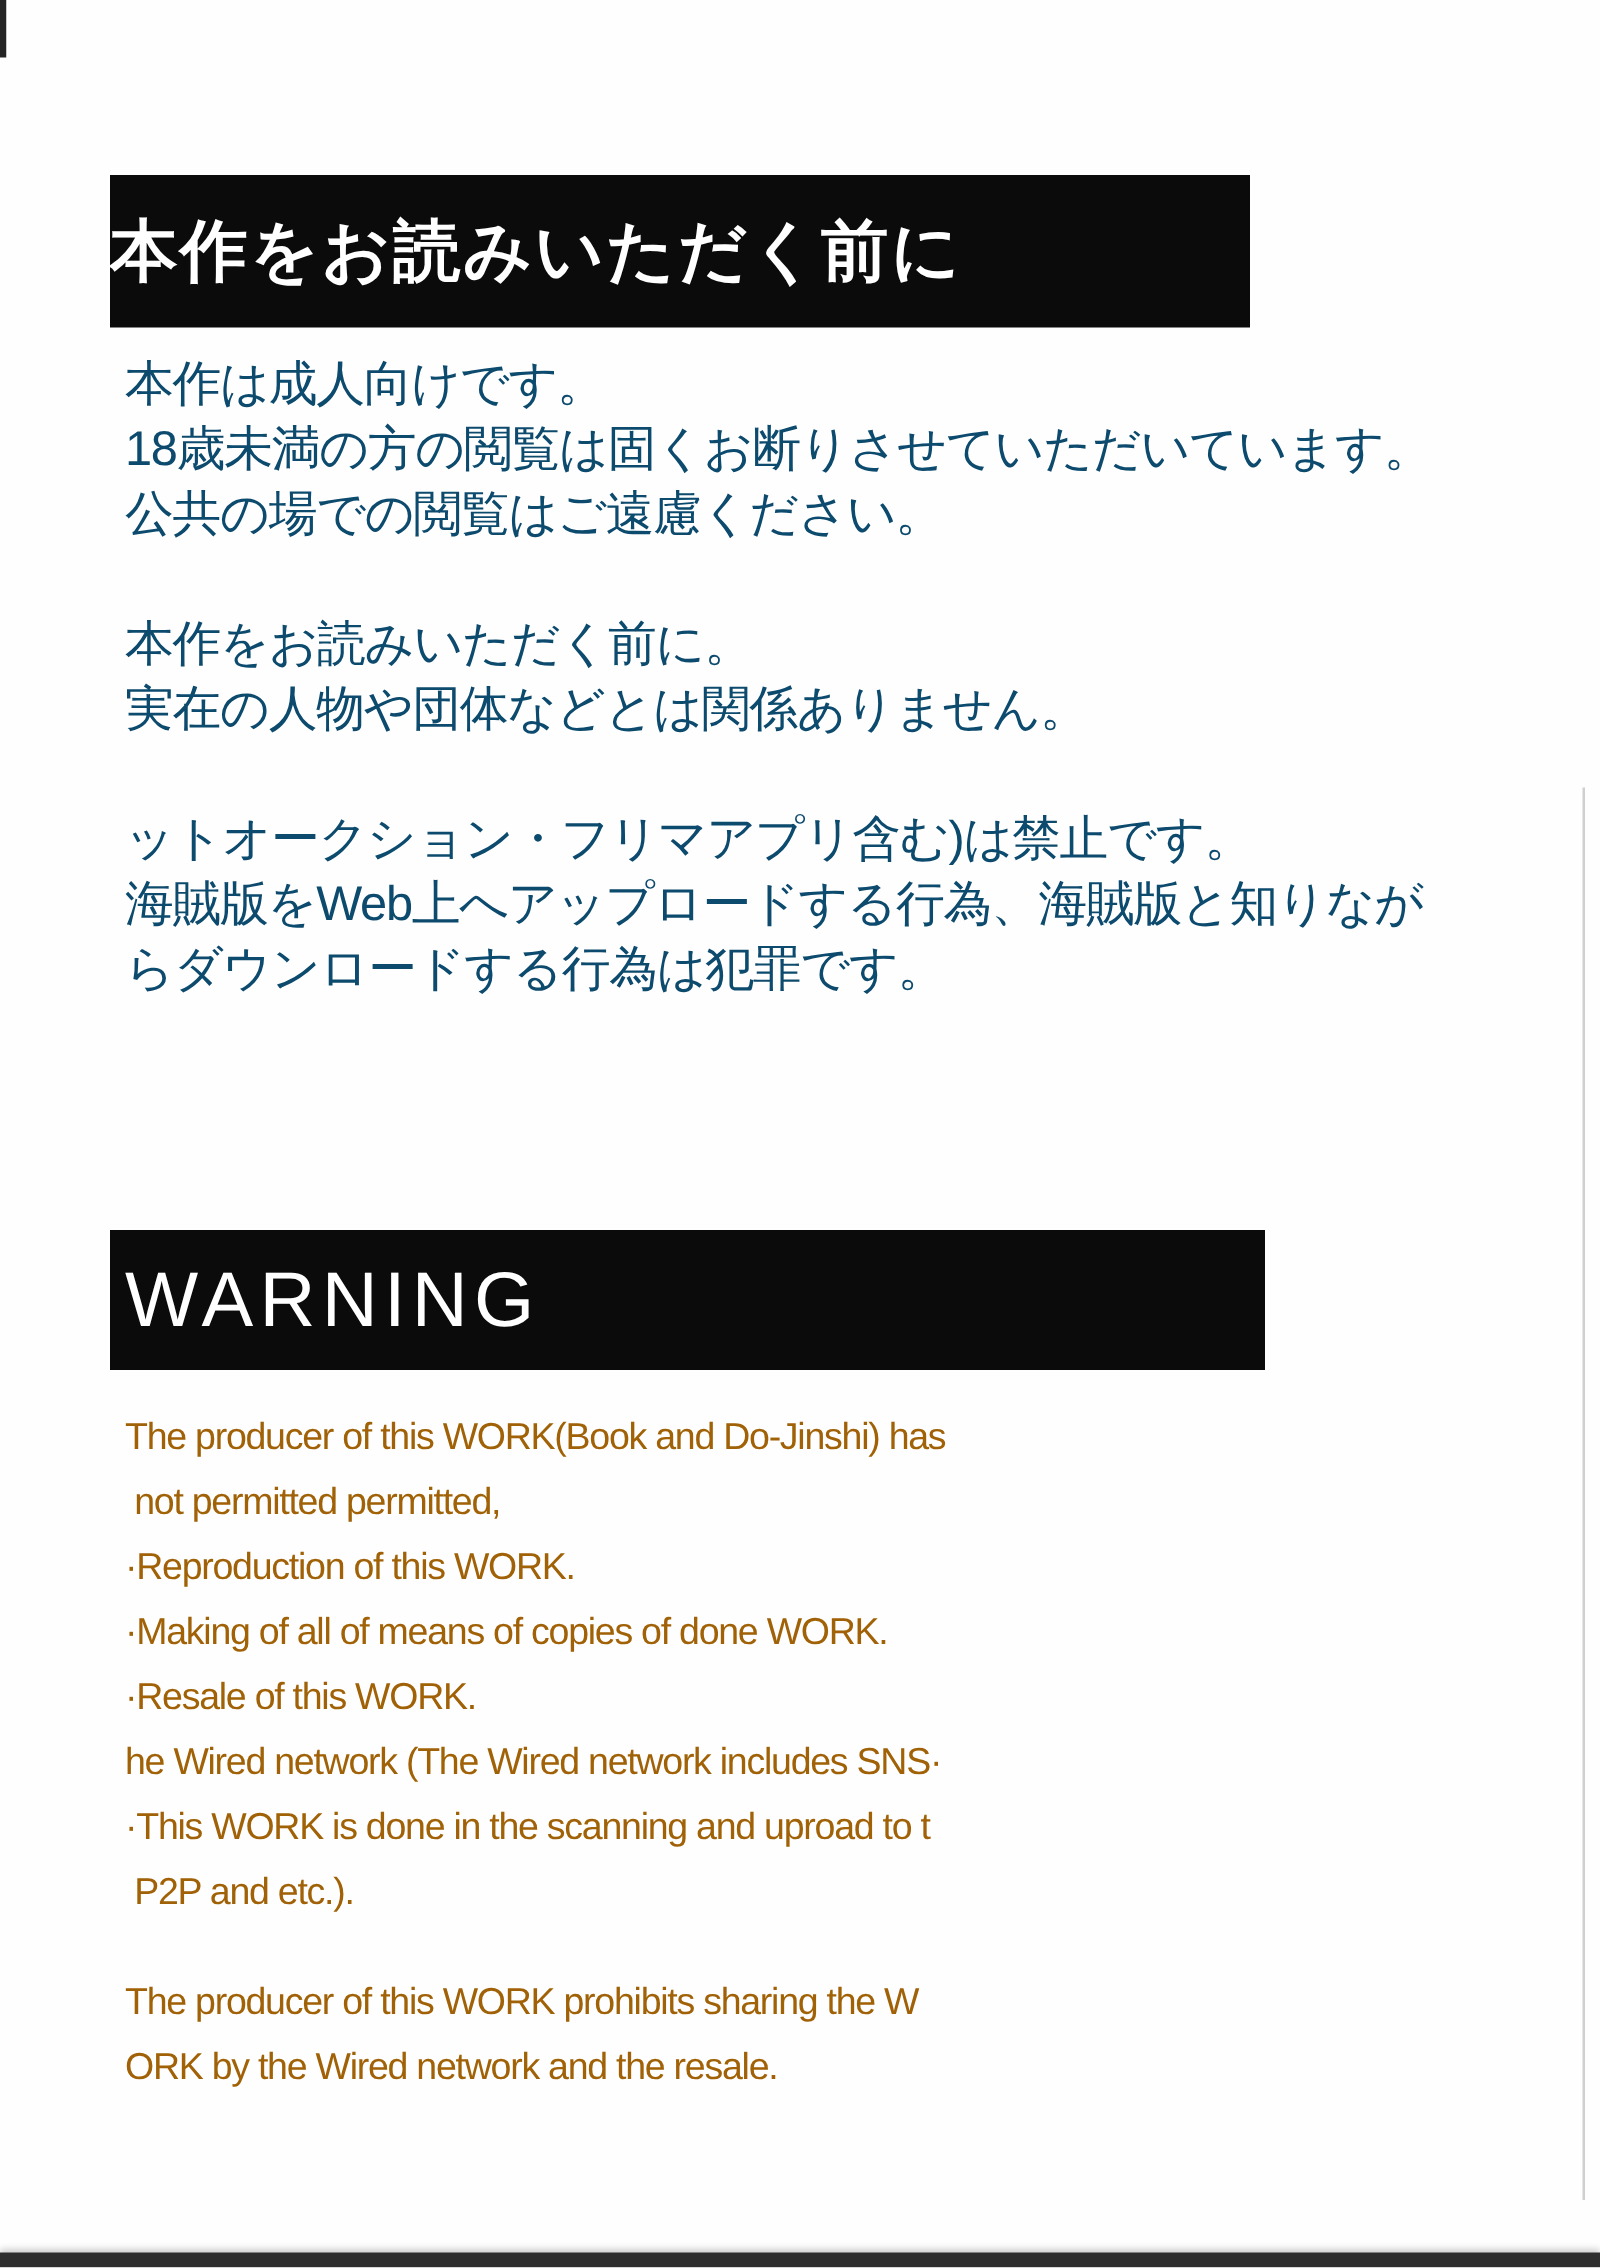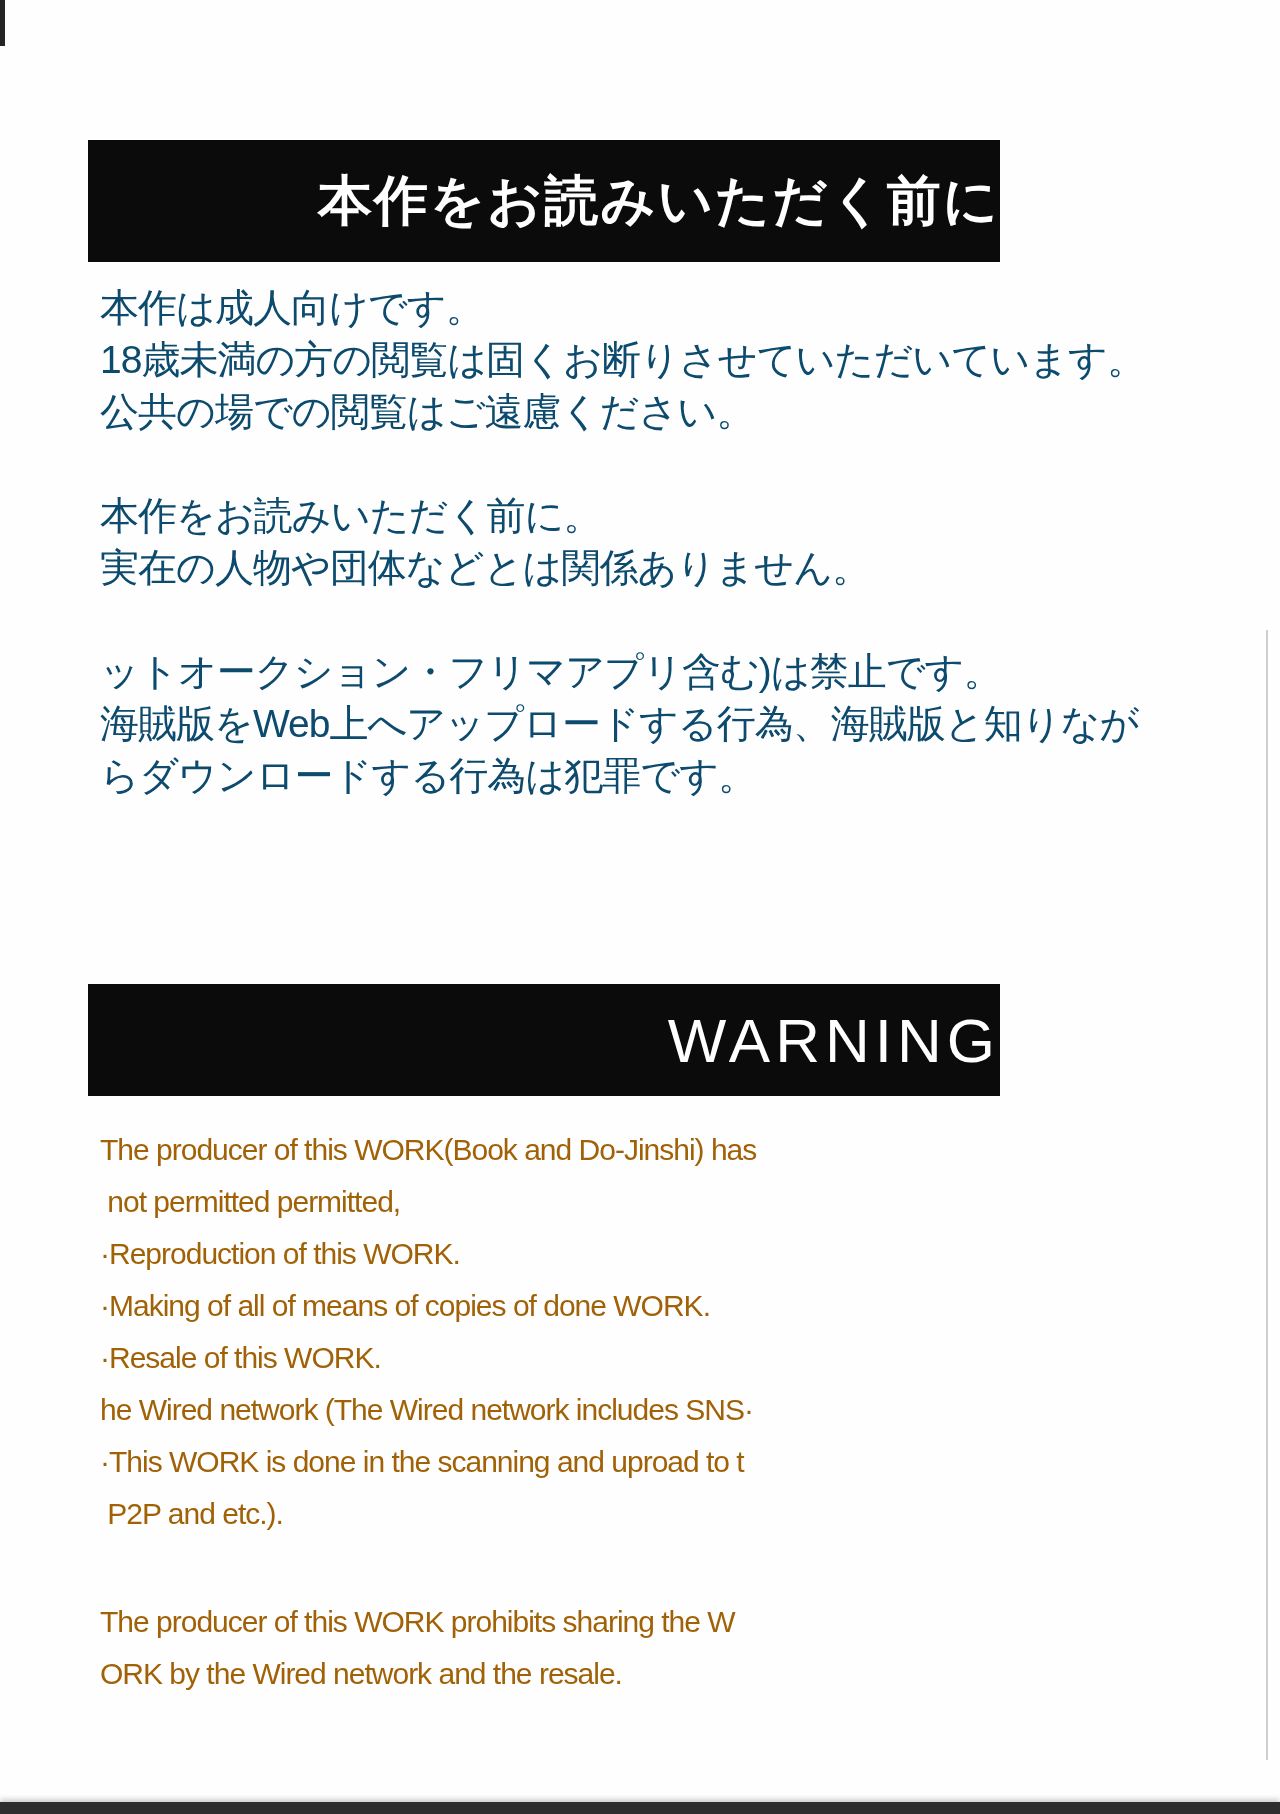--- a/index.html
+++ b/index.html
@@ -15,24 +15,24 @@
 
   
   .banner {
     position: absolute;
     left: 88px;
     width: 912px;
     background: #0b0b0b;
     color: #ffffff;
     display: flex;
     align-items: center;
-    justify-content: flex-end;
+    justify-content: flex-start;
   }
   .banner-top { top: 140px; height: 122px; }
-  .banner-warning { top: 984px; height: 112px; }
+  .banner-warning { top: 984px; height: 112px; padding-left: 12px; }
 
   .banner-title-jp {
     font-size: 54px;
     font-weight: 700;
     letter-spacing: 2px;
     white-space: pre;
   }
   .banner-title-en {
     font-size: 62px;
     font-weight: 400;
@@ -57,21 +57,21 @@
   .en-body {
     position: absolute;
     left: 100px;
     top: 1124px;
     width: 1100px;
     font-size: 30px;
     line-height: 52px;
     letter-spacing: -1px;
     color: #a16207;
   }
-  .en-body .para:not(:first-child) { margin-top: 56px; }
+  .en-body .para:not(:first-child) { margin-top: 36px; }
 
   .line { white-space: pre; }
 
   
   .artifact { position: absolute; }
   .artifact-left-top {
     left: 0; top: 0;
     width: 5px; height: 46px;
     background: #242424;
   }

